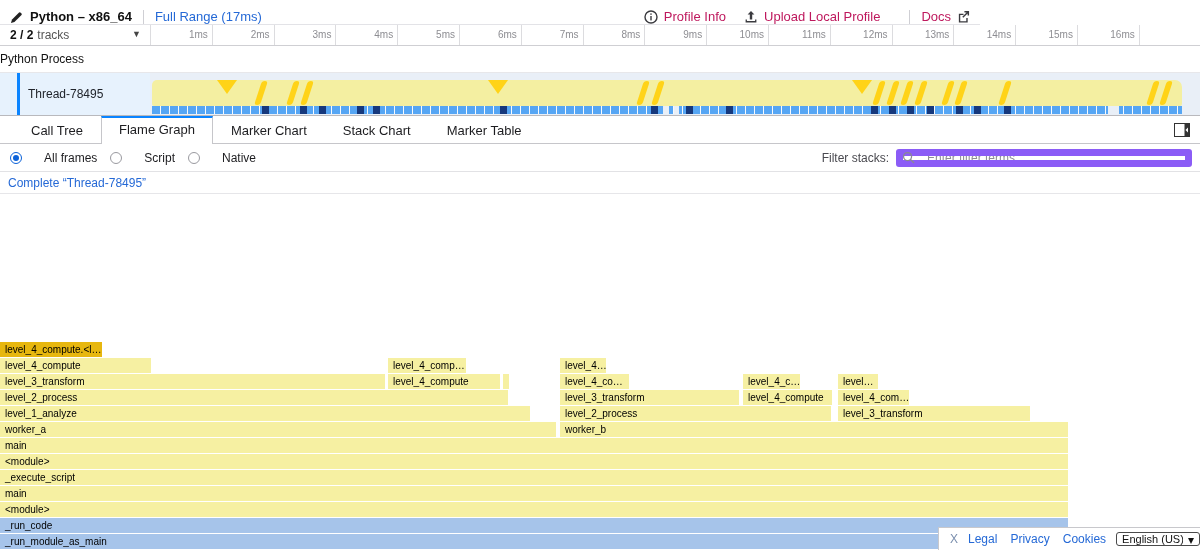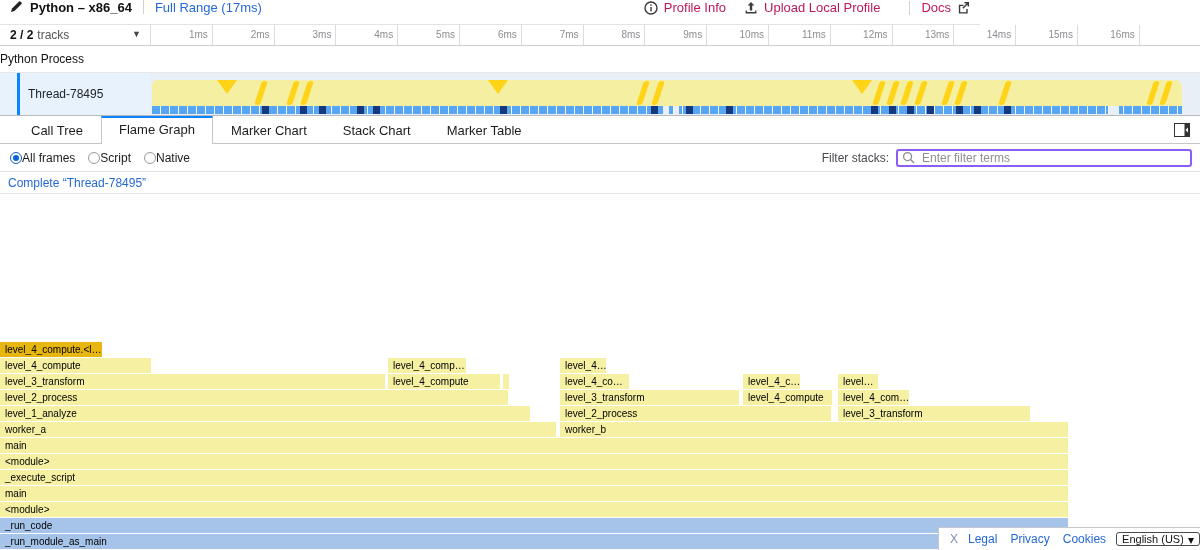--- a/index.html
+++ b/index.html
@@ -12,21 +12,21 @@
     --marker-gold:#ffd317;
     --strip-blue:#56a6f4;
     --strip-navy:#16387c;
   }
   *{margin:0;padding:0;box-sizing:border-box;}
   html,body{background:#fff;}
   body{font-family:"Liberation Sans", sans-serif;color:#1d1d20;}
   .app{position:relative;width:1200px;height:550px;overflow:hidden;background:#fff;}
 
   
-  .hdr{position:absolute;left:0;top:0;width:980px;height:25px;background:#fff;border-bottom:1px solid #e3e3e7;display:flex;align-items:flex-start;font-size:13px;}
+  .hdr{position:absolute;left:0;top:0;width:980px;height:25px;background:#fff;border-bottom:1px solid #e3e3e7;display:flex;align-items:flex-end;font-size:13px;}
   .picon{display:inline-flex;margin:0 7px 0 10px;}
   .ptitle{font-weight:bold;color:#111;}
   .hdiv{width:1px;height:14px;background:#cfcfd4;margin:0 11px;display:inline-block;}
   .hlink{color:var(--link);cursor:pointer;text-decoration:none;}
   .hright{margin-left:auto;display:flex;align-items:center;color:#be185d;}
   .hbtn{display:inline-flex;align-items:center;gap:6px;margin-right:18px;cursor:pointer;white-space:nowrap;}
   .hbtn:last-child{margin-right:10px;}
 
   
   .ruler{position:absolute;left:0;top:25px;width:1200px;height:21px;background:#fff;border-bottom:1px solid #cfcfd3;display:flex;}
@@ -52,28 +52,28 @@
   
   .tabbar{position:absolute;left:0;top:116px;width:1200px;height:28px;background:#fff;border-bottom:1px solid #c6c6ca;display:flex;align-items:stretch;padding-left:13px;}
   .tabs{display:flex;}
   .tab{padding:0 17px;line-height:27px;font-size:13px;color:#1d1d20;cursor:pointer;border:1px solid transparent;border-bottom:none;}
   .tab.sel{border-color:#c6c6ca;border-top:2px solid var(--accent);background:#fff;margin-bottom:-1px;line-height:24px;}
   .sidebar-btn{margin-left:auto;margin-right:10px;align-self:center;display:inline-flex;cursor:pointer;}
 
   
   .controls{position:absolute;left:0;top:144px;width:1200px;height:28px;background:#fff;border-bottom:1px solid #e2e2e5;display:flex;align-items:center;font-size:12px;}
   .radios{display:flex;align-items:center;padding-left:10px;gap:13px;}
-  .radio-item{display:flex;align-items:center;gap:0;cursor:pointer;}
+  .radio-item{display:flex;align-items:center;gap:22px;cursor:pointer;}
   .rb{width:12px;height:12px;border-radius:50%;border:1px solid #9a9aa0;background:#fff;position:relative;}
   .rb.on{border-color:#0b62d9;}
   .rb.on::after{content:"";position:absolute;left:2px;top:2px;width:6px;height:6px;border-radius:50%;background:#0b62d9;}
   .filter{margin-left:auto;display:flex;align-items:center;margin-right:8px;gap:7px;color:#4a4a50;}
   .searchbox{position:relative;display:inline-flex;align-items:center;}
   .searchbox svg{position:absolute;left:6px;}
-  .searchbox input{width:296px;height:18px;border:2px solid #8b5cf6;border-radius:3px;padding:0 4px 0 24px;font-size:12px;font-family:"Liberation Sans",sans-serif;color:#222;background:#fff;}
+  .searchbox input{width:296px;height:18px;border:7px solid #8b5cf6;border-radius:3px;padding:0 4px 0 24px;font-size:12px;font-family:"Liberation Sans",sans-serif;color:#222;background:#fff;}
   .searchbox input::placeholder{color:#8e8e93;}
 
   
   .crumb-row{position:absolute;left:0;top:172px;width:1200px;height:22px;background:#fff;border-bottom:1px solid #e6e6e9;display:flex;align-items:center;padding-left:8px;}
   .crumb-row a{font-size:12px;color:var(--link);cursor:pointer;text-decoration:none;}
 
   
   .flame{position:absolute;left:0;top:194px;width:1200px;height:356px;background:#fff;overflow:hidden;}
   .bar{position:absolute;height:15px;background:var(--flame-yellow);color:#000;font-size:10px;line-height:15px;padding-left:5px;overflow:hidden;white-space:nowrap;cursor:pointer;}
   .bar.sel{background:var(--flame-gold);}

